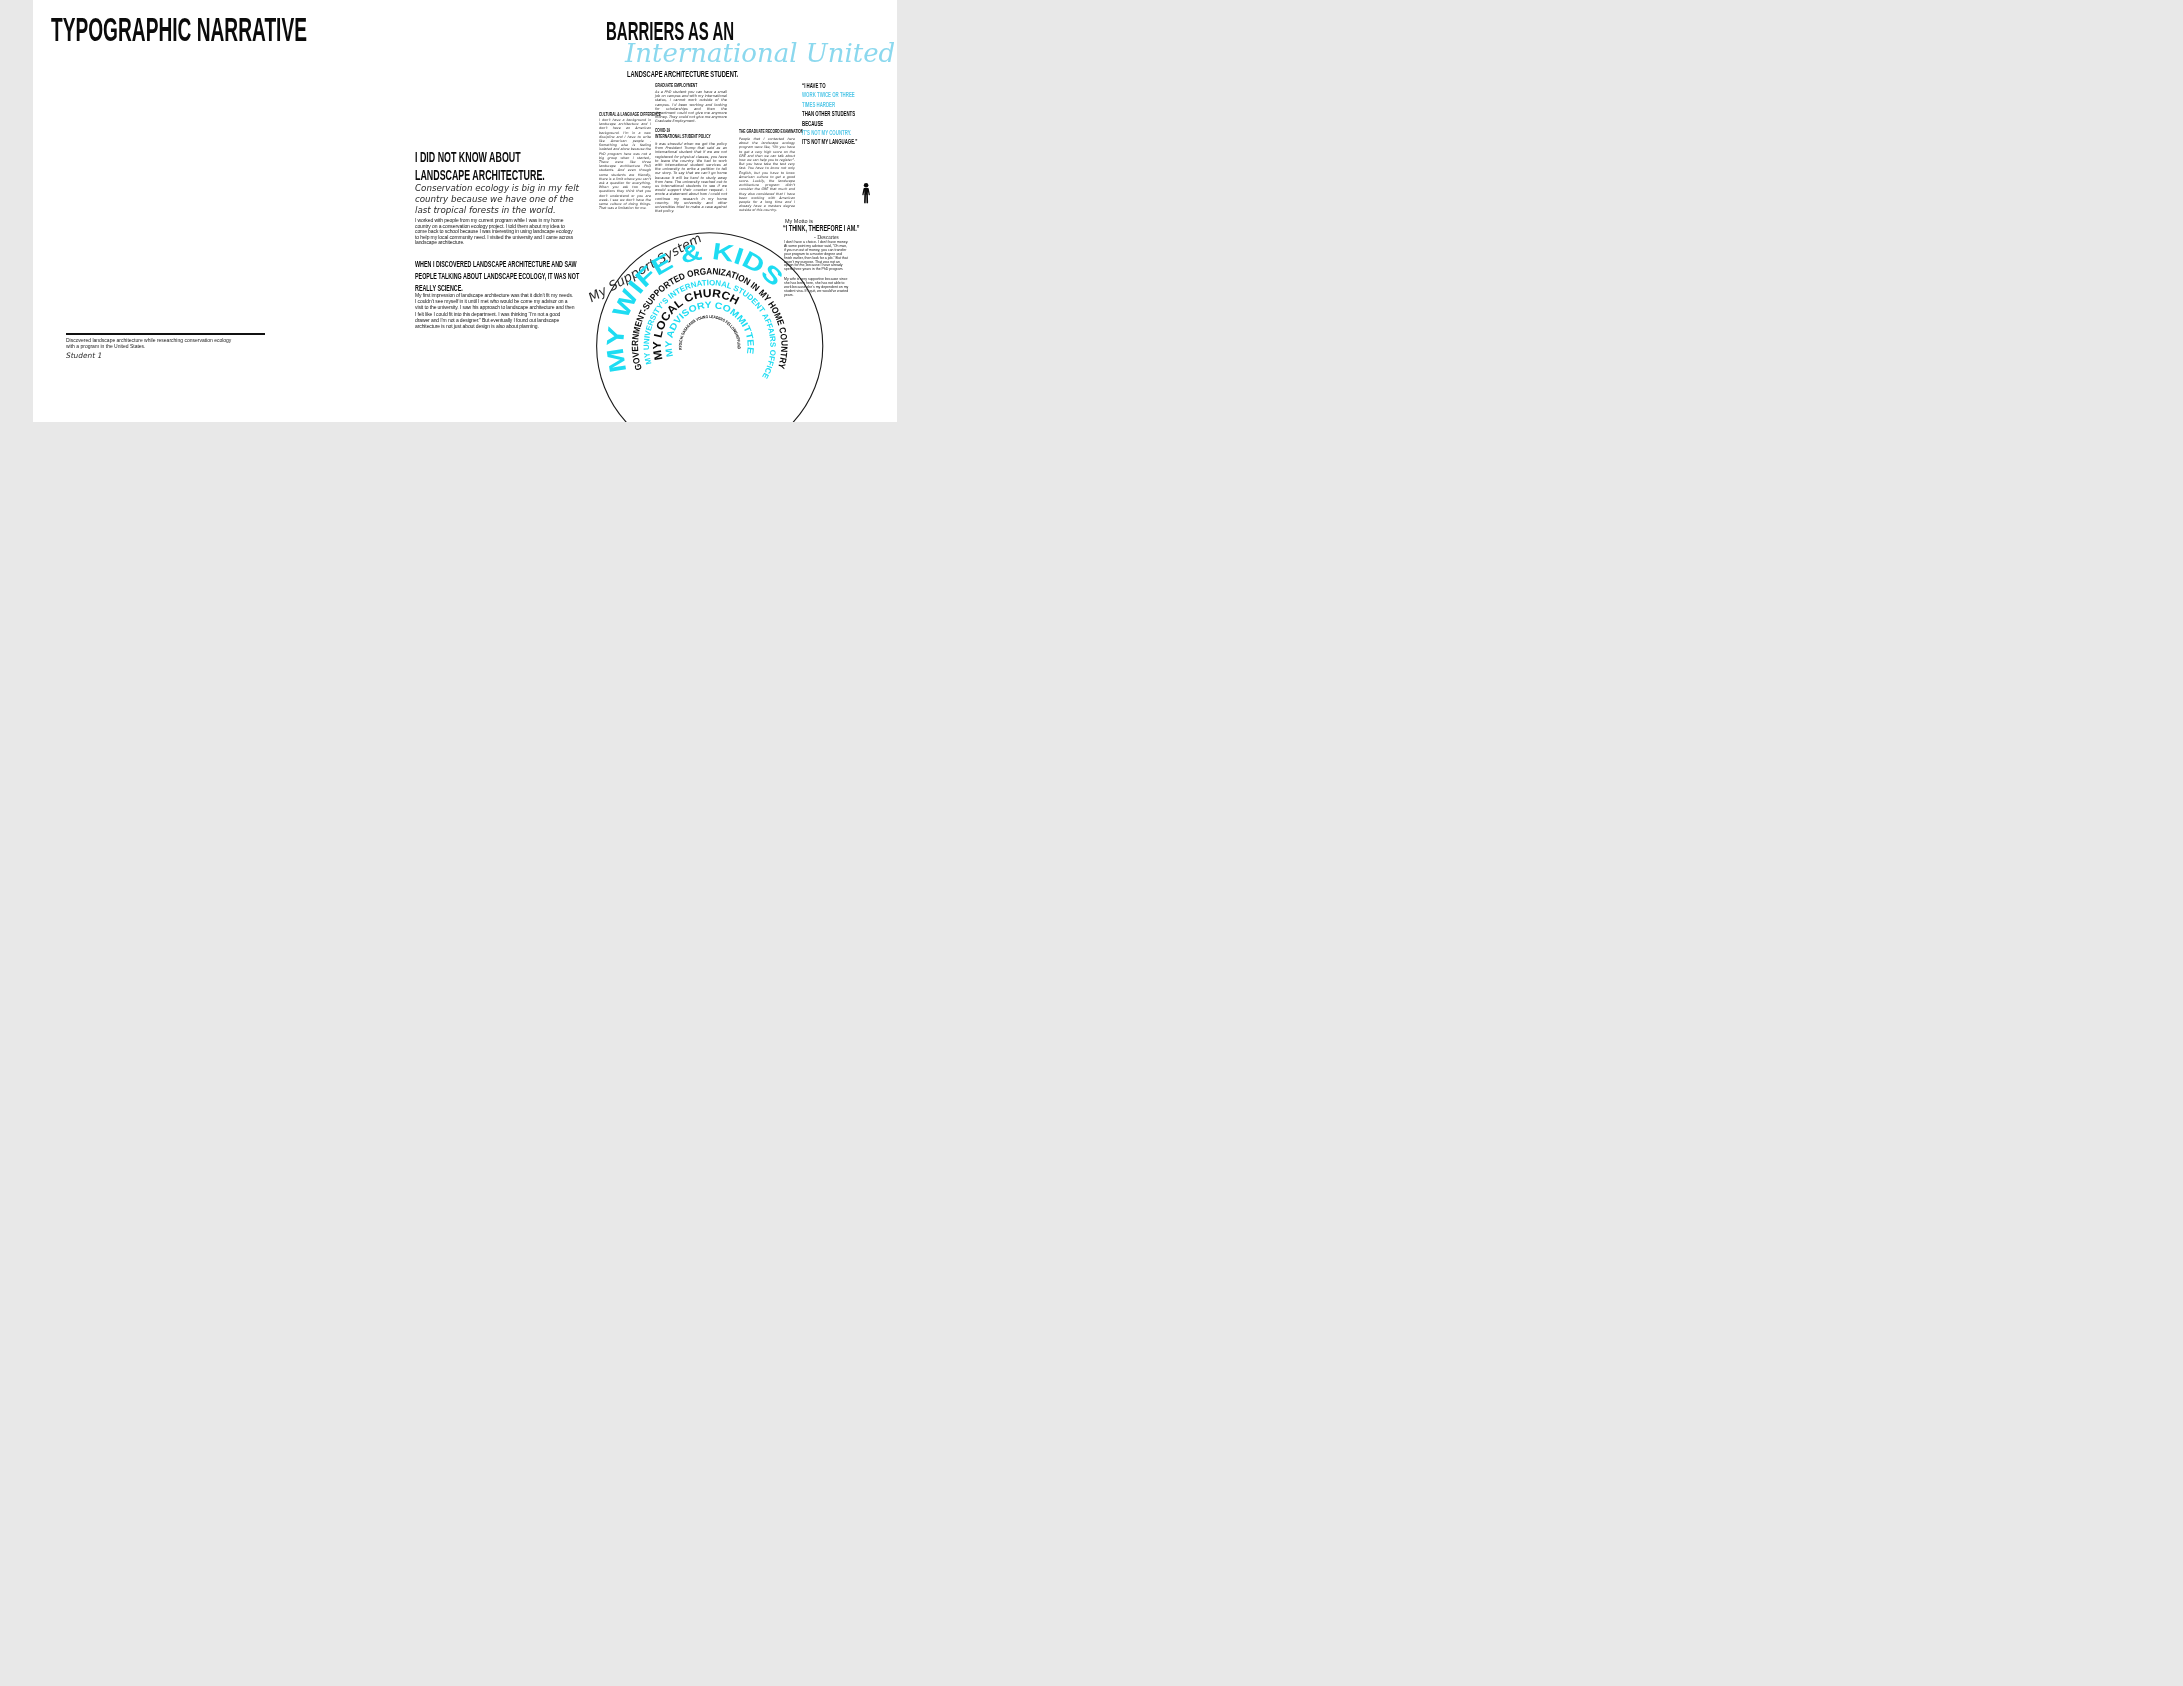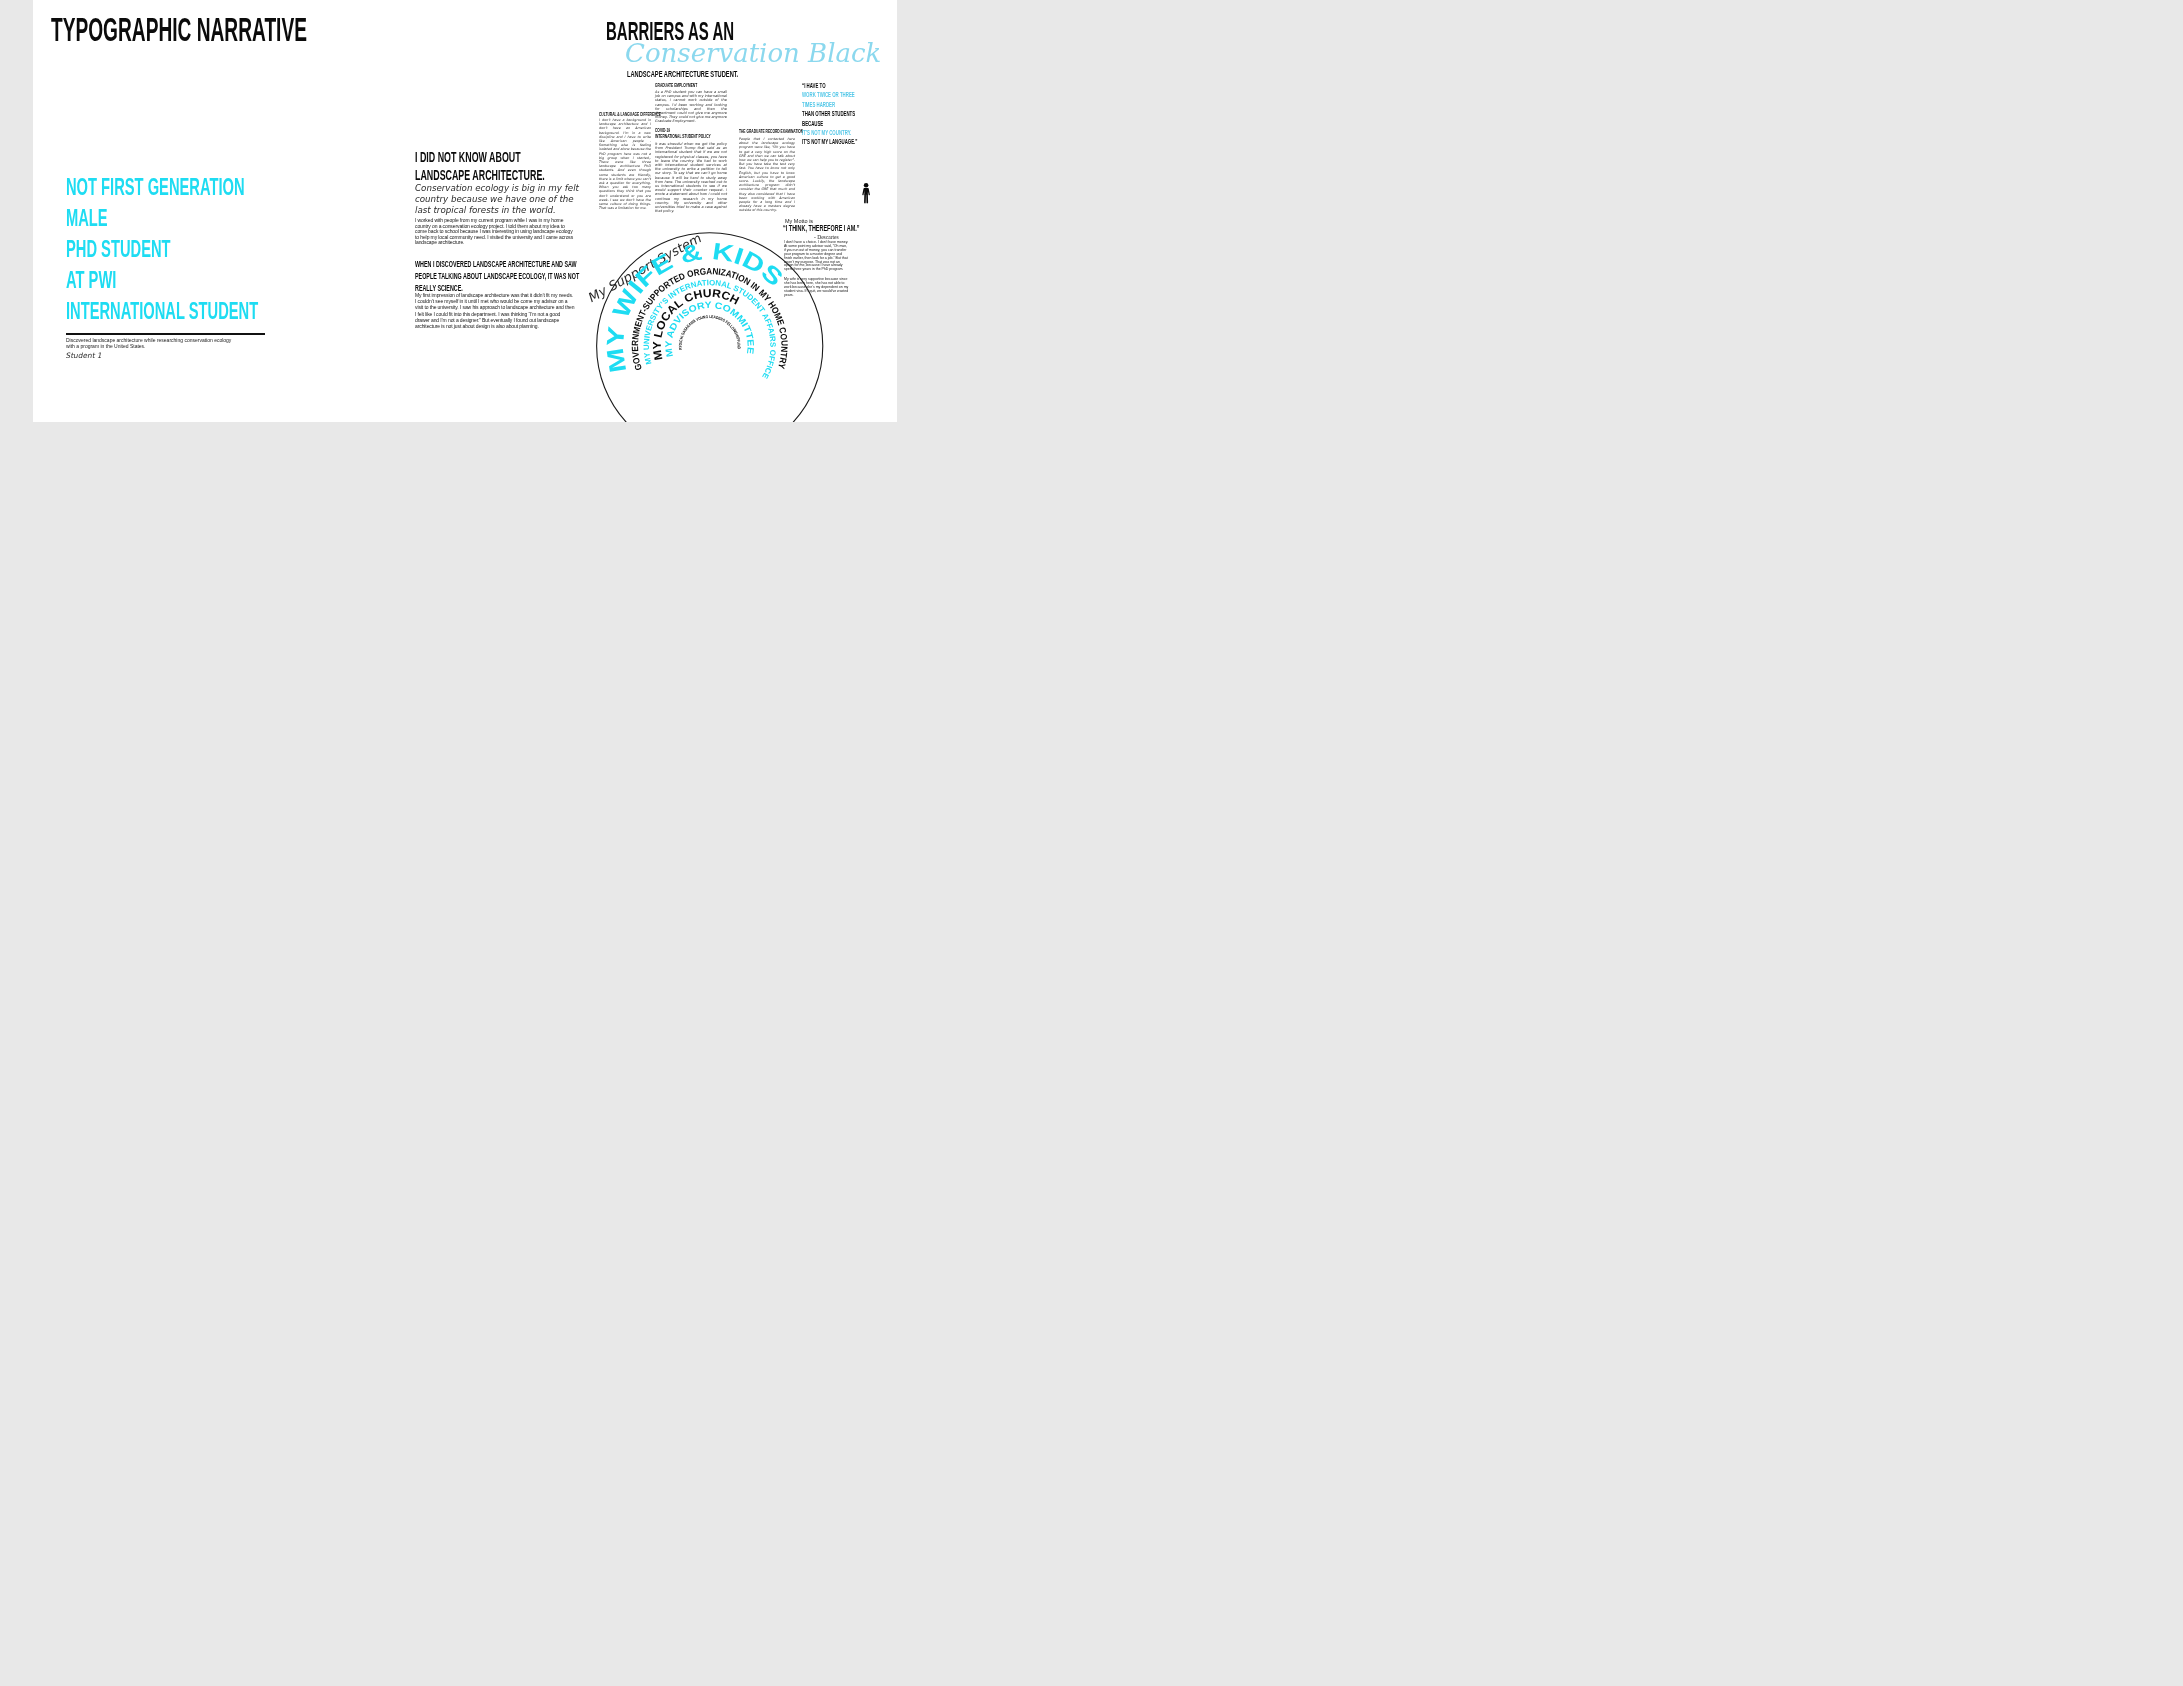--- a/index.html
+++ b/index.html
@@ -58,47 +58,40 @@
   .arcs{left:0;top:0;width:864px;height:422px;pointer-events:none;}
   .arc-text{font-family:"Liberation Sans",sans-serif;font-weight:700;}
 </style>
 </head>
 <body>
 
 <div class="page">
 
   <div class="abs page-title cond">TYPOGRAPHIC NARRATIVE</div>
 
-  <div class="abs identity">
-    <div class="identity-line" style="color: rgb(30, 220, 242); fill: rgb(30, 220, 242);">NOT FIRST GENERATION</div>
-    <div class="identity-line" style="color: rgb(30, 220, 242); fill: rgb(30, 220, 242);">MALE</div>
-    <div class="identity-line" style="color: rgb(30, 220, 242); fill: rgb(30, 220, 242);">PHD STUDENT</div>
-    <div class="identity-line" style="color: rgb(30, 220, 242); fill: rgb(30, 220, 242);">AT PWI</div>
-    <div class="identity-line" style="color: rgb(30, 220, 242); fill: rgb(30, 220, 242);">INTERNATIONAL STUDENT</div>
-  </div>
 
   <div class="abs rule"></div>
   <div class="abs caption">Discovered landscape architecture while researching conservation ecology with a program in the United States.</div>
   <div class="abs student hand">Student 1</div>
 
   <div class="abs m-h1 cond">
     <div>I DID NOT KNOW ABOUT</div>
     <div>LANDSCAPE ARCHITECTURE.</div>
   </div>
   <div class="abs m-script hand">Conservation ecology is big in my felt country because we have one of the last tropical forests in the world.</div>
   <div class="abs m-body1">I worked with people from my current program while I was in my home country on a conservation ecology project. I told them about my idea to come back to school because I was interesting in using landscape ecology to help my local community need. I visited the university and I came across landscape architecture.</div>
   <div class="abs m-h2 cond">
     <div>WHEN I DISCOVERED LANDSCAPE ARCHITECTURE AND SAW</div>
     <div>PEOPLE TALKING ABOUT LANDSCAPE ECOLOGY, IT WAS NOT</div>
     <div>REALLY SCIENCE.</div>
   </div>
   <div class="abs m-body2">My first impression of landscape architecture was that it didn’t fit my needs. I couldn’t see myself in it until I met who would be come my advisor on a visit to the university. I saw his approach to landscape architecture and then I felt like I could fit into this department. I was thinking “I’m not a good drawer and I’m not a designer.” But eventually I found out landscape architecture is not just about design is also about planning.</div>
 
   <div class="abs r-title cond">BARRIERS AS AN</div>
-  <div class="abs r-script serifit" style="color: rgb(139, 216, 238); fill: rgb(139, 216, 238);">Conservation Black</div>
+  <div class="abs r-script serifit" style="color: rgb(139, 216, 238); fill: rgb(139, 216, 238);">International United</div>
   <div class="abs r-sub cond">LANDSCAPE ARCHITECTURE STUDENT.</div>
 
   <div class="abs col-cultural-h colhead cond">CULTURAL &amp; LANGUAGE DIFFERENCE</div>
   <div class="abs col-cultural-b colbody hand justify">I don’t have a background in landscape architecture and I don’t have an American background. I’m in a new discipline  and I have to write like American people . Something else is feeling isolated and alone because the PhD program here was not a big group when I started,. There were like three landscape architecture PhD students. And even though some students are friendly, there is a limit where you can’t ask a question for everything. When you ask too many questions they think that you don’t understand or you are weak. I see we don’t have the same culture of doing things. That was a limitation for me.</div>
 
   <div class="abs col-grad-h colhead cond">GRADUATE EMPLOYMENT</div>
   <div class="abs col-grad-b colbody hand justify">As a PhD student you can have a small job on campus and with my international status, I cannot work outside of the campus. I’d been working and looking for scholarships and then the department could not give me anymore money. They could not give me anymore Graduate Employment.</div>
 
   <div class="abs col-covid-h colhead cond">
     <div>COVID-19</div>

